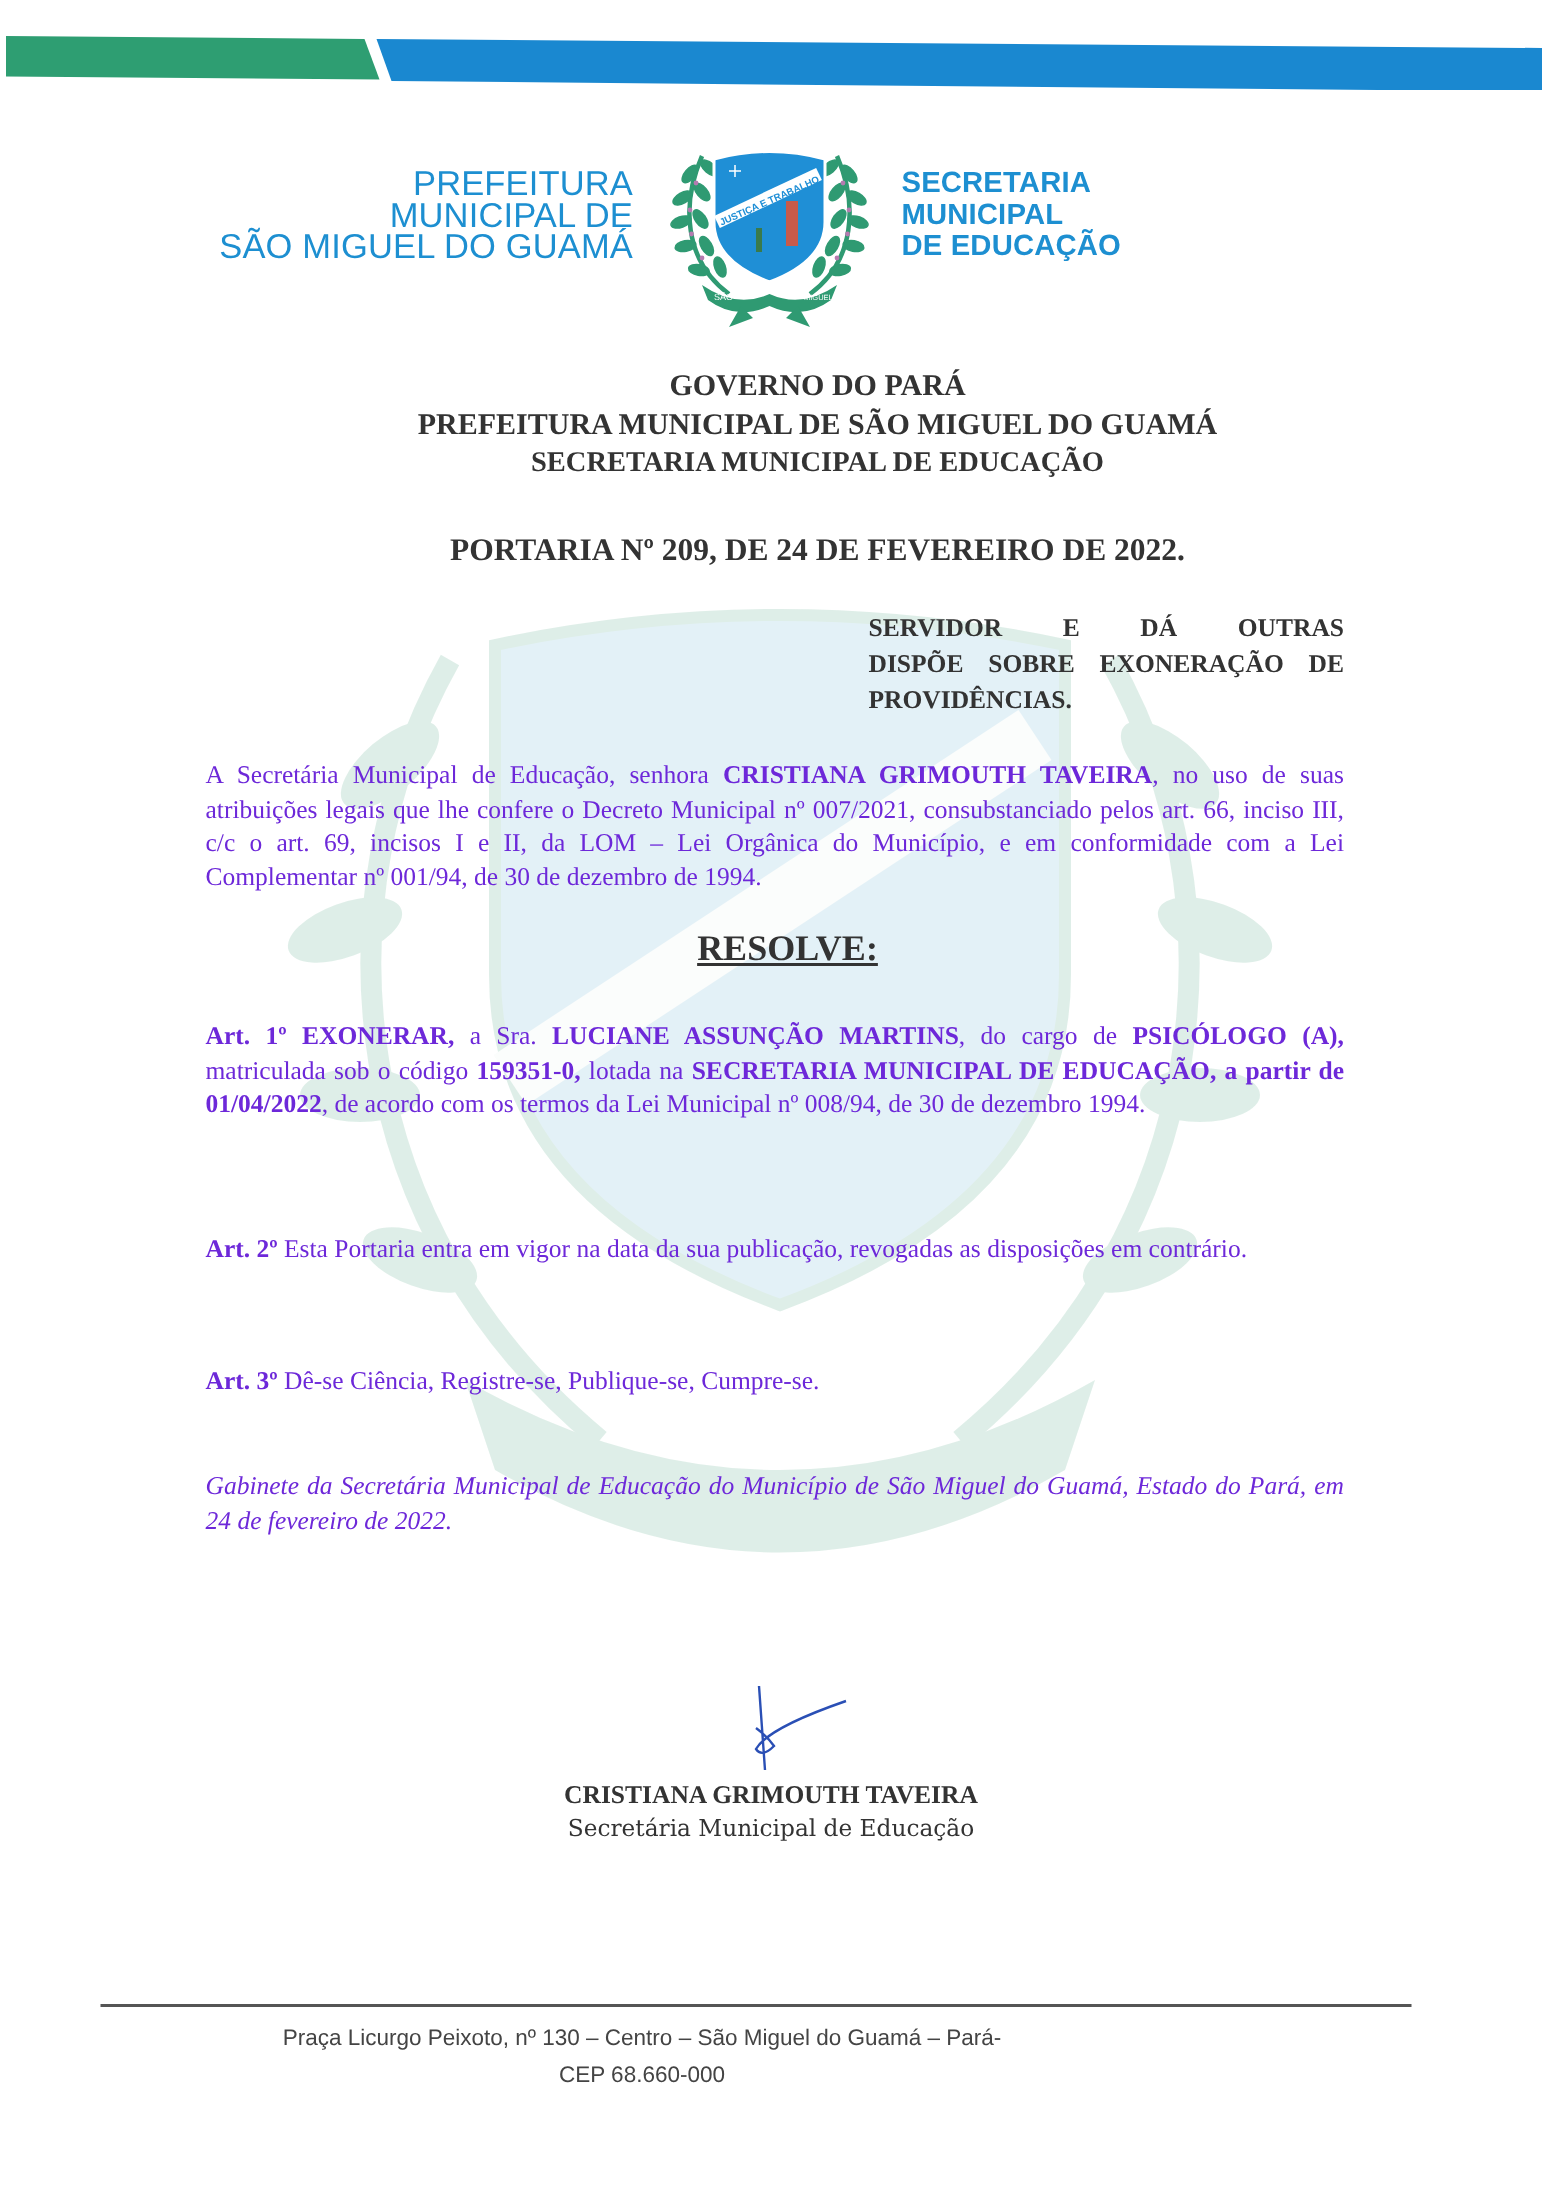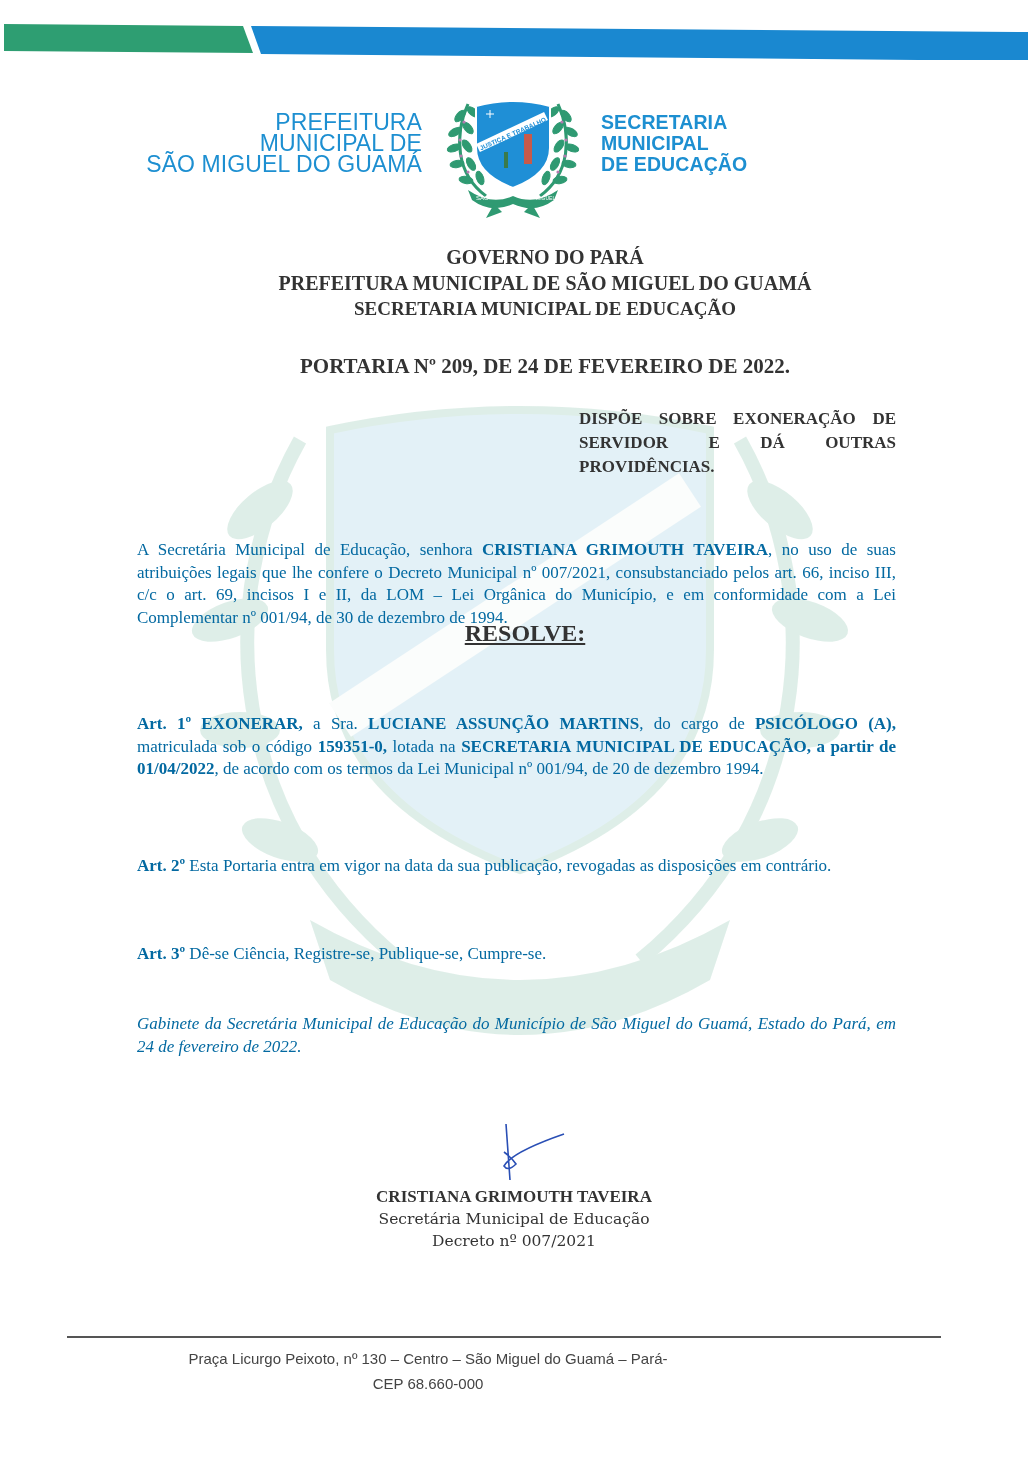--- a/index.html
+++ b/index.html
@@ -23,21 +23,21 @@
   .h1 { top: 246px; font-size: 20px; }
   .h2 { top: 272px; font-size: 20px; }
   .h3 { top: 298px; font-size: 19px; }
   .h4 { top: 354px; font-size: 21px; }
 
   .ementa { position: absolute; left: 579px; top: 407px; width: 317px; font-weight: bold;
             font-size: 17px; line-height: 24px; text-align: justify; text-align-last: left; color: #333; }
   .ementa .jl { display: block; text-align: justify; text-align-last: justify; }
 
   .para { position: absolute; left: 137px; width: 759px; font-size: 17px; line-height: 22.5px;
-          text-align: justify; color: #0369a1; margin-top: 33px; }
+          text-align: justify; color: #6d28d9; }
   .p-intro { top: 506px; }
   .resolve { position: absolute; left: 0; width: 1028px; top: 620px; text-align: center;
              font-weight: bold; font-size: 24px; text-decoration: underline; color: #333; margin-left: 11px; }
   .p-art1 { top: 680px; }
   .p-art2 { top: 822px; }
   .p-art3 { top: 910px; }
   .p-closing { top: 980px; font-style: italic; }
 
   .signature { position: absolute; left: 468px; top: 1122px; width: 100px; height: 60px; }
   .sig-block { position: absolute; left: 0; width: 1028px; top: 1186px; text-align: center; color: #333; }
@@ -137,44 +137,43 @@
   <path d="M170 320 L520 90" stroke="#e8f3ee" stroke-width="40"></path>
   <path d="M140 520 Q350 640 560 520 L540 580 Q350 690 160 580 Z" fill="#3a9a74"></path>
 </svg>
 
 <div class="heading h1">GOVERNO DO PARÁ</div>
 <div class="heading h2">PREFEITURA MUNICIPAL DE SÃO MIGUEL DO GUAMÁ</div>
 <div class="heading h3">SECRETARIA MUNICIPAL DE EDUCAÇÃO</div>
 <div class="heading h4">PORTARIA Nº 209, DE 24 DE FEVEREIRO DE 2022.</div>
 
 <div class="ementa">
+  <span class="jl">SERVIDOR E DÁ OUTRAS</span>
   <span class="jl">DISPÕE SOBRE EXONERAÇÃO DE</span>
-  <span class="jl">SERVIDOR E DÁ OUTRAS</span>
   <span>PROVIDÊNCIAS.</span>
 </div>
 
 <div class="para p-intro"><span>A Secretária Municipal de Educação, senhora </span><b>CRISTIANA GRIMOUTH TAVEIRA</b><span>, no uso de suas atribuições legais que lhe confere o Decreto Municipal nº 007/2021, consubstanciado pelos art. 66, inciso III, c/c o art. 69, incisos I e II, da LOM – Lei Orgânica do Município, e em conformidade com a Lei Complementar nº 001/94, de 30 de dezembro de 1994.</span></div>
 
 <div class="resolve">RESOLVE:</div>
 
-<div class="para p-art1"><b>Art. 1º</b><b> EXONERAR,</b><span> a Sra. </span><b>LUCIANE ASSUNÇÃO MARTINS</b><span>, do cargo de </span><b>PSICÓLOGO (A),</b><span> matriculada sob o código </span><b>159351-0,</b><span> lotada na </span><b>SECRETARIA MUNICIPAL DE EDUCAÇÃO, a partir de 01/04/2022</b><span>, de acordo com os termos da Lei Municipal nº 001/94, de 20 de dezembro 1994.</span></div>
+<div class="para p-art1"><b>Art. 1º</b><b> EXONERAR,</b><span> a Sra. </span><b>LUCIANE ASSUNÇÃO MARTINS</b><span>, do cargo de </span><b>PSICÓLOGO (A),</b><span> matriculada sob o código </span><b>159351-0,</b><span> lotada na </span><b>SECRETARIA MUNICIPAL DE EDUCAÇÃO, a partir de 01/04/2022</b><span>, de acordo com os termos da Lei Municipal nº 008/94, de 30 de dezembro 1994.</span></div>
 
 <div class="para p-art2"><b>Art. 2º</b><span> Esta Portaria entra em vigor na data da sua publicação, revogadas as disposições em contrário.</span></div>
 
 <div class="para p-art3"><b>Art. 3º</b><span> Dê-se Ciência, Registre-se, Publique-se, Cumpre-se.</span></div>
 
 <div class="para p-closing">Gabinete da Secretária Municipal de Educação do Município de São Miguel do Guamá, Estado do Pará, em 24 de fevereiro de 2022.</div>
 
 <svg class="signature" viewBox="0 0 100 60">
   <path d="M38 2 L42 58 M36 30 Q44 36 48 42 Q40 50 36 44 Q44 30 96 12" fill="none" stroke="#2a4fb5" stroke-width="1.6"></path>
 </svg>
 
 <div class="sig-block">
   <div class="sig-name">CRISTIANA GRIMOUTH TAVEIRA</div>
   <div class="sig-role">Secretária Municipal de Educação</div>
-  <div class="sig-decree">Decreto nº 007/2021</div>
 </div>
 
 <div class="footer-rule"></div>
 <div class="footer">
   <div>Praça Licurgo Peixoto, nº 130 – Centro – São Miguel do Guamá – Pará-</div>
   <div>CEP 68.660-000</div>
 </div>
 
 </body></html>

